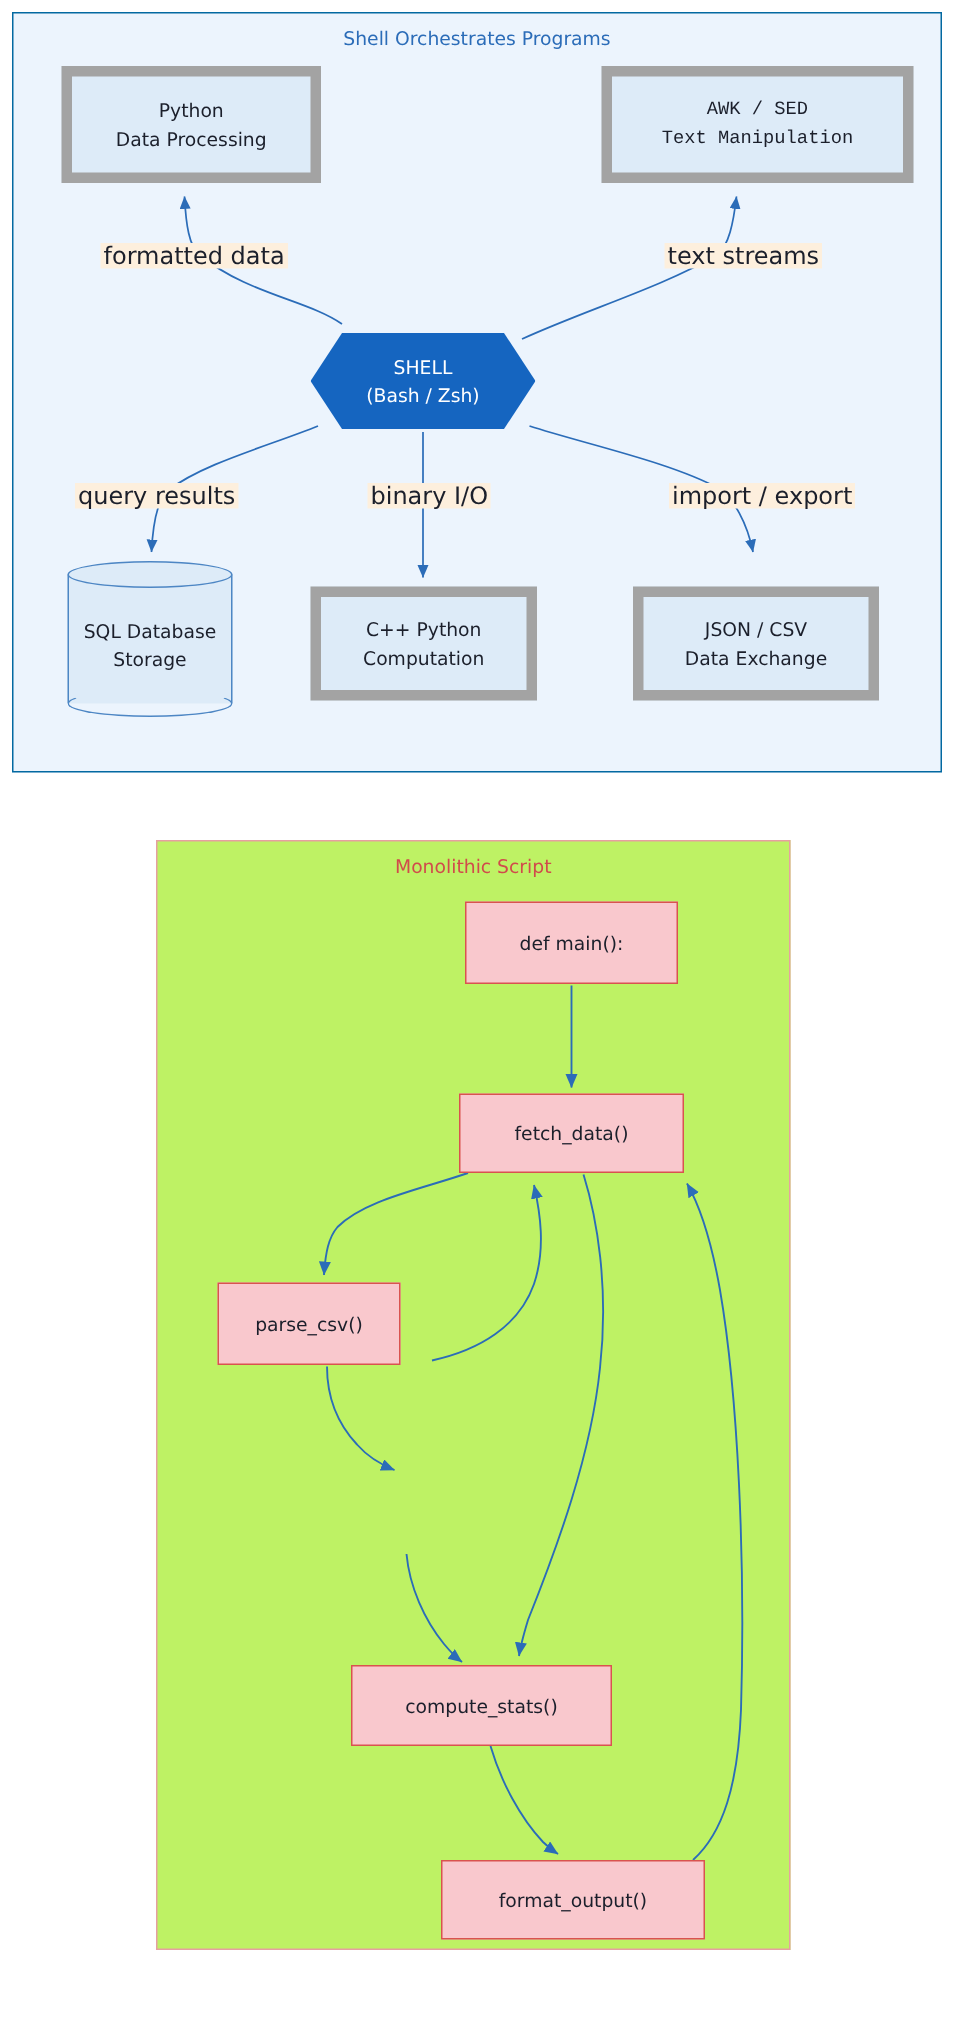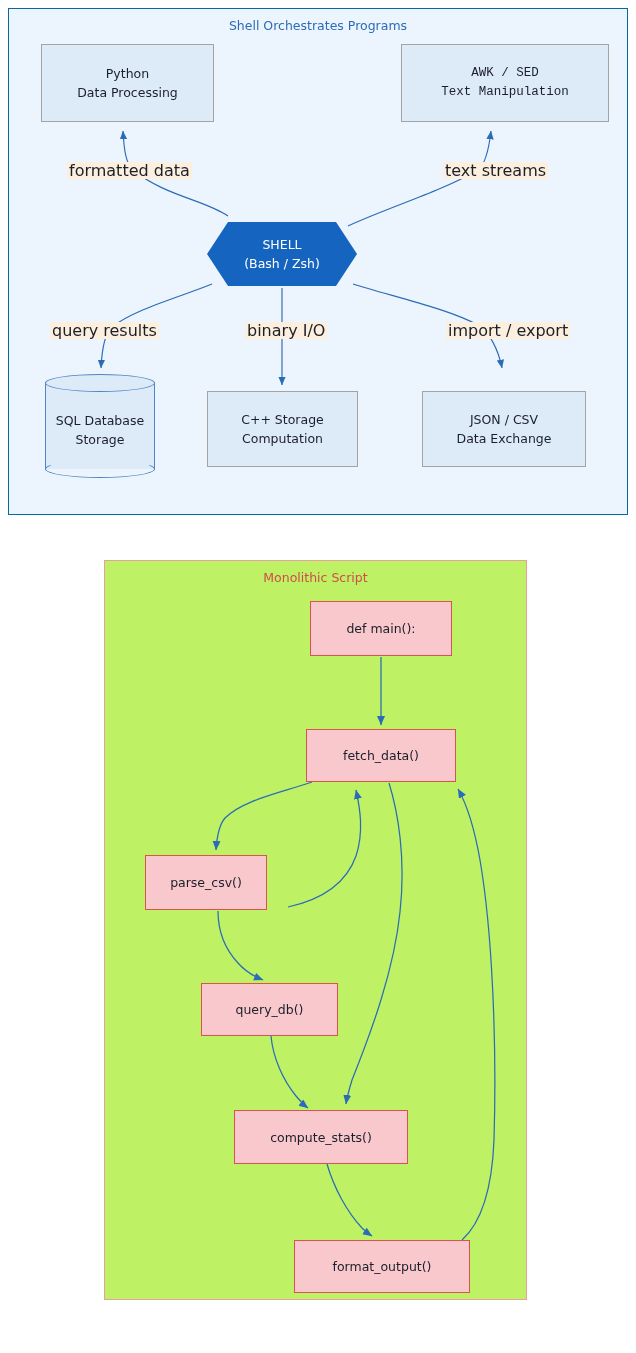--- a/index.html
+++ b/index.html
@@ -69,21 +69,21 @@
     flex-direction: column;
     align-items: center;
     justify-content: center;
     text-align: center;
     color: #1B1F2B;
     font-size: 12.5px;
     line-height: 19px;
   }
   .node.rect-blue {
     background: #DDEBF8;
-    border: 1px solid #a3a3a3;
+    border: 7px solid #a3a3a3;
   }
   .node.rect-pink {
     background: #F9C8CD;
     border: 1.4px solid #D9534F;
   }
   .node .line { display: block; white-space: nowrap; }
 
   
   .node.hex {
     background: #1565C0;
@@ -189,21 +189,21 @@
     <div class="cyl-body"></div>
     <div class="cyl-bottom"></div>
     <div class="cyl-top"></div>
     <div class="cyl-label">
       <span class="line">SQL Database</span>
       <span class="line">Storage</span>
     </div>
   </div>
 
   <div class="node rect-blue" style="left:207px; top:391px; width:151px; height:76px;">
-    <span class="line">C++ Storage</span>
+    <span class="line">C++ Python</span>
     <span class="line">Computation</span>
   </div>
 
   <div class="node rect-blue" style="left:422px; top:391px; width:164px; height:76px;">
     <span class="line">JSON / CSV</span>
     <span class="line">Data Exchange</span>
   </div>
 
   <div class="edge-label" style="left:67px; top:162px;">formatted data</div>
   <div class="edge-label" style="left:443px; top:162px;">text streams</div>
@@ -246,23 +246,20 @@
   </div>
 
   <div class="node rect-pink" style="left:306px; top:729px; width:150px; height:53px;">
     <span class="line">fetch_data()</span>
   </div>
 
   <div class="node rect-pink" style="left:145px; top:855px; width:122px; height:55px;">
     <span class="line">parse_csv()</span>
   </div>
 
-  <div class="node rect-pink" style="left:201px; top:983px; width:137px; height:53px;">
-    <span class="line">query_db()</span>
-  </div>
 
   <div class="node rect-pink" style="left:234px; top:1110px; width:174px; height:54px;">
     <span class="line">compute_stats()</span>
   </div>
 
   <div class="node rect-pink" style="left:294px; top:1240px; width:176px; height:53px;">
     <span class="line">format_output()</span>
   </div>
 
 </div>

